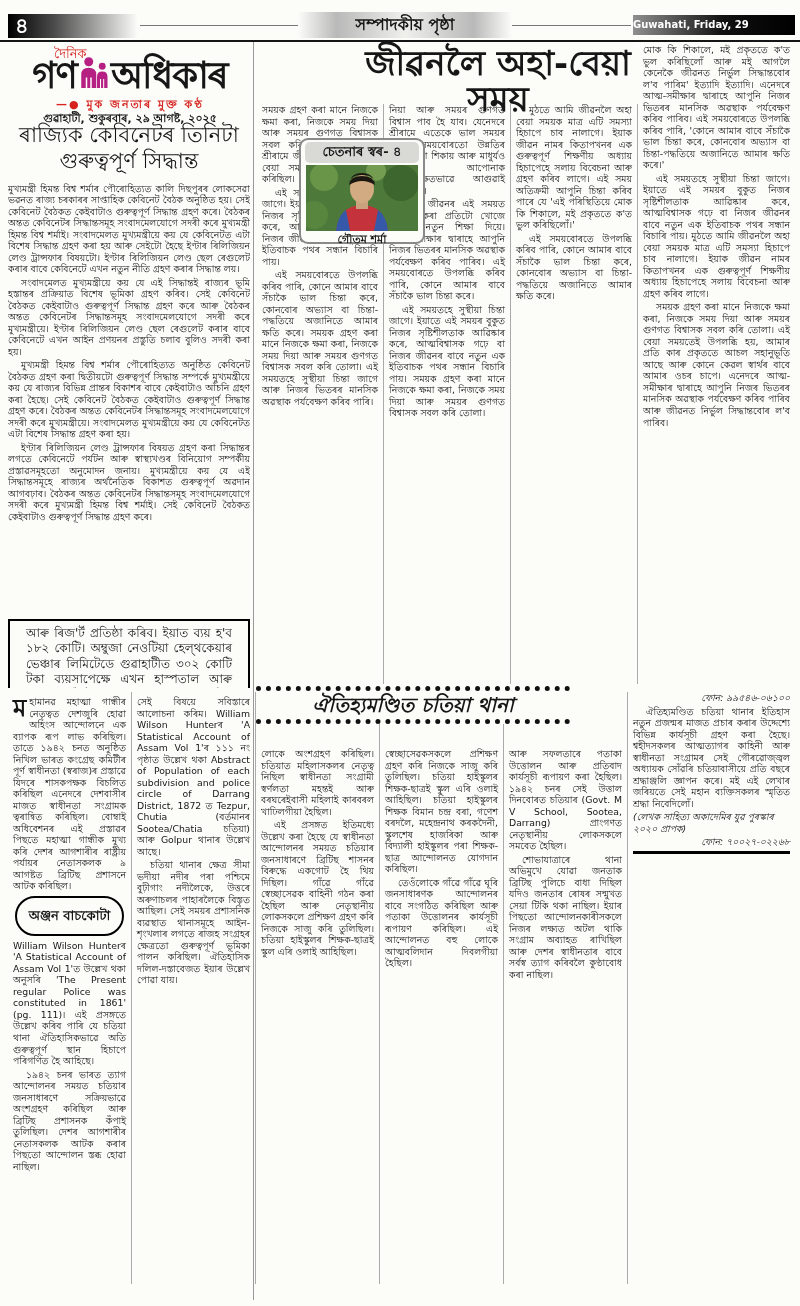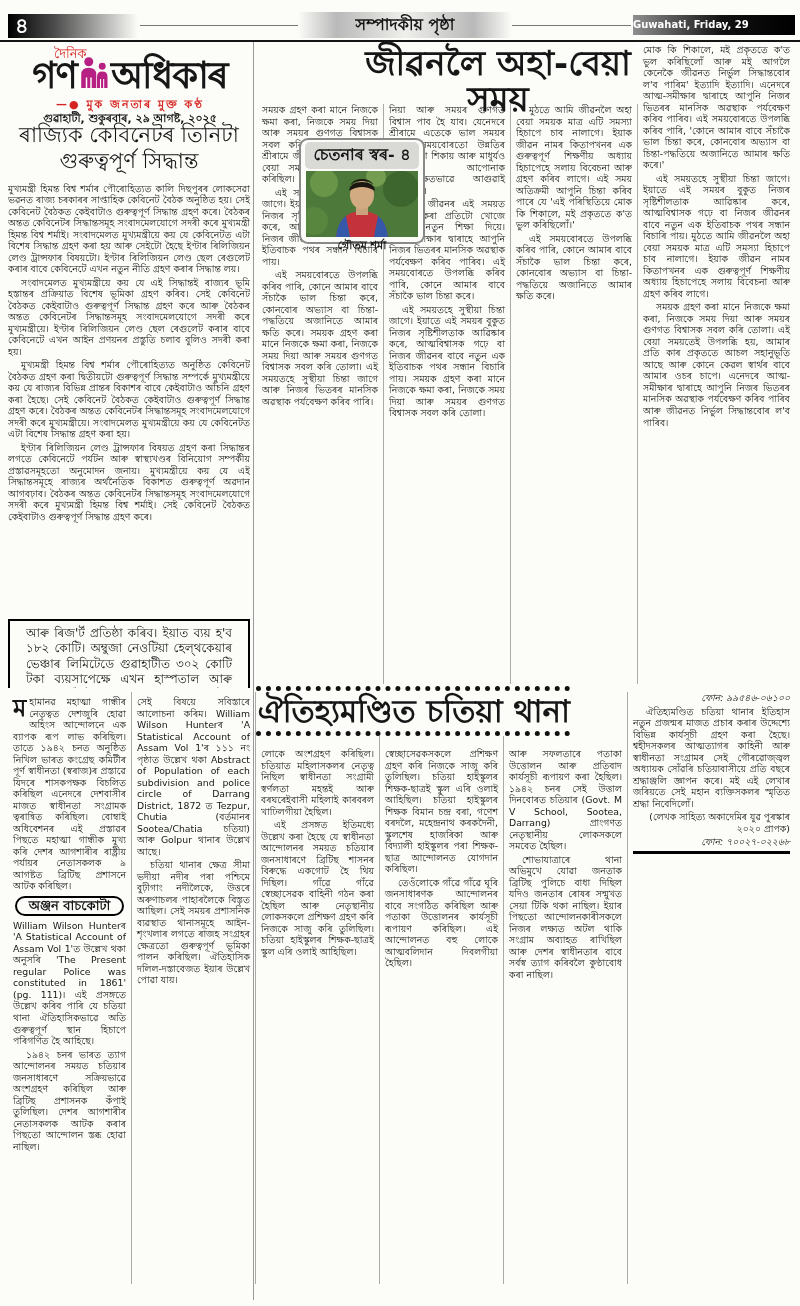--- a/index.html
+++ b/index.html
@@ -37,38 +37,38 @@
   .cab-box{border:2.5px solid #000;padding:5px 16px;margin-top:4px;font-size:12px;line-height:1.3;text-align:justify;}
   
   .art-life{position:absolute;left:257px;top:44px;width:538px;height:646px;}
   .life-headline{position:absolute;left:96px;top:2px;width:290px;font-size:34px;font-weight:900;text-align:center;line-height:1.05;}
   .life-cols{position:absolute;left:0;top:0;width:538px;height:646px;display:flex;}
   .life-col{overflow:hidden;padding:0 5px;box-sizing:border-box;}
   .life-col.c1,.life-col.c2,.life-col.c3{width:127px;margin-top:60px;height:580px;border-right:1px solid #aaa;}
   .life-col.c4{width:157px;margin-top:0;height:644px;}
   .author-card{position:absolute;left:42px;top:94px;width:126px;height:106px;background:#fcfcf9;
       border:2px solid #8a8a8a;border-radius:9px;box-sizing:border-box;text-align:center;padding:2px;}
-  .author-series{font-size:16px;font-weight:bold;background:#d9d9d6;border-radius:5px;margin:0 2px;}
+  .author-series{font-size:13px;font-weight:bold;background:#d9d9d6;border-radius:5px;margin:0 2px;}
   .author-photo{width:112px;height:66px;margin:2px auto 0;display:block;}
   .author-name{font-size:11px;font-weight:bold;}
   
   .art-chatia{position:absolute;left:8px;top:692px;width:787px;height:592px;}
   .cht-cols{display:flex;height:592px;}
   .cht-col{overflow:hidden;padding:0 5px;box-sizing:border-box;border-right:1px solid #aaa;}
   .cht-col.k1,.cht-col.k2,.cht-col.k3,.cht-col.k4,.cht-col.k5{width:124px;}
   .cht-col.k6{width:167px;border-right:none;}
   .cht-col.k3,.cht-col.k4,.cht-col.k5{padding-top:56px;}
   .cht-col.k1,.cht-col.k2{padding-top:4px;}
   .cht-headline{position:absolute;left:248px;top:-6px;width:314px;background:#fcfcf9;
       border-top:5px dotted #111;border-bottom:5px dotted #111;
-      font-size:31px;font-weight:900;text-align:right;padding:3px 0;line-height:1.1;}
+      font-size:20px;font-weight:900;text-align:center;padding:3px 0;line-height:1.1;font-style:italic;}
   .dropcap{float:left;font-size:24px;font-weight:bold;line-height:0.9;padding:2px 3px 0 0;}
   .author-capsule{display:block;width:fit-content;margin:4px auto;border:2px solid #000;border-radius:999px;
-      padding:0 12px;font-size:13px;font-weight:bold;text-indent:0;}
-  .credit{text-align:right;}
+      padding:10px 12px;font-size:13px;font-weight:bold;text-indent:0;}
+  .credit{font-style:italic;text-align:left;}
   .phone{font-style:italic;text-align:right;}
   .end-rule{height:3px;background:#000;margin-top:3px;}
   .mh-icon{width:30px;height:34px;}
 </style>
 </head>
 <body>
 
 <div class="page">
 
   <div class="hdr-pagenum">৪</div>

